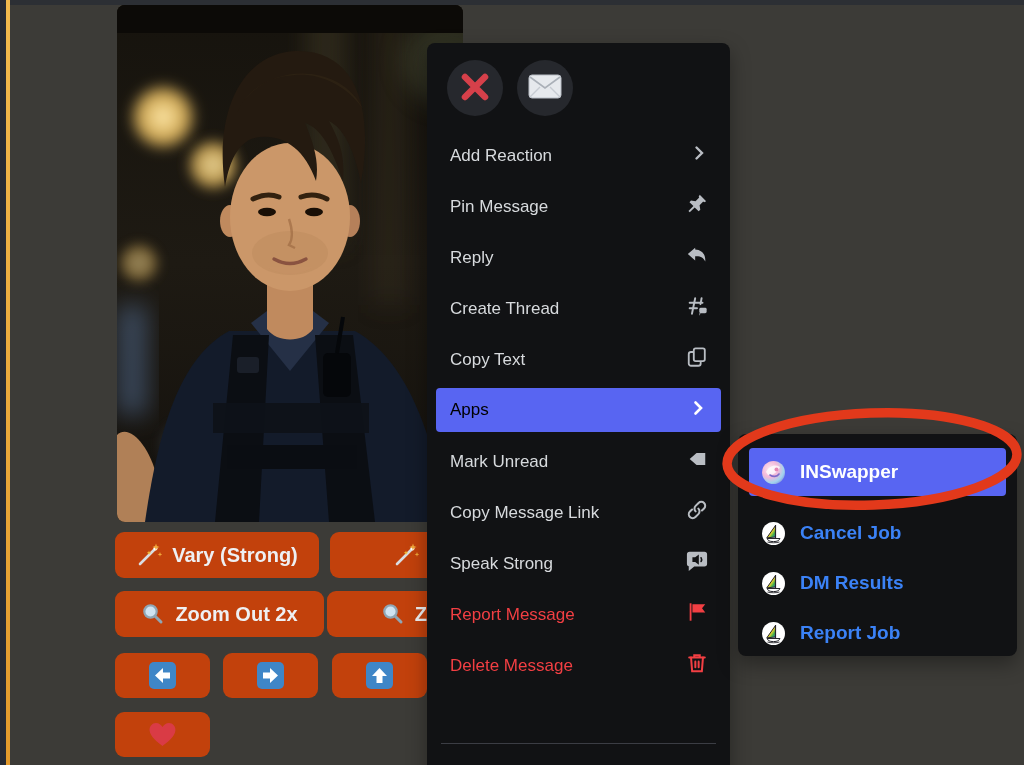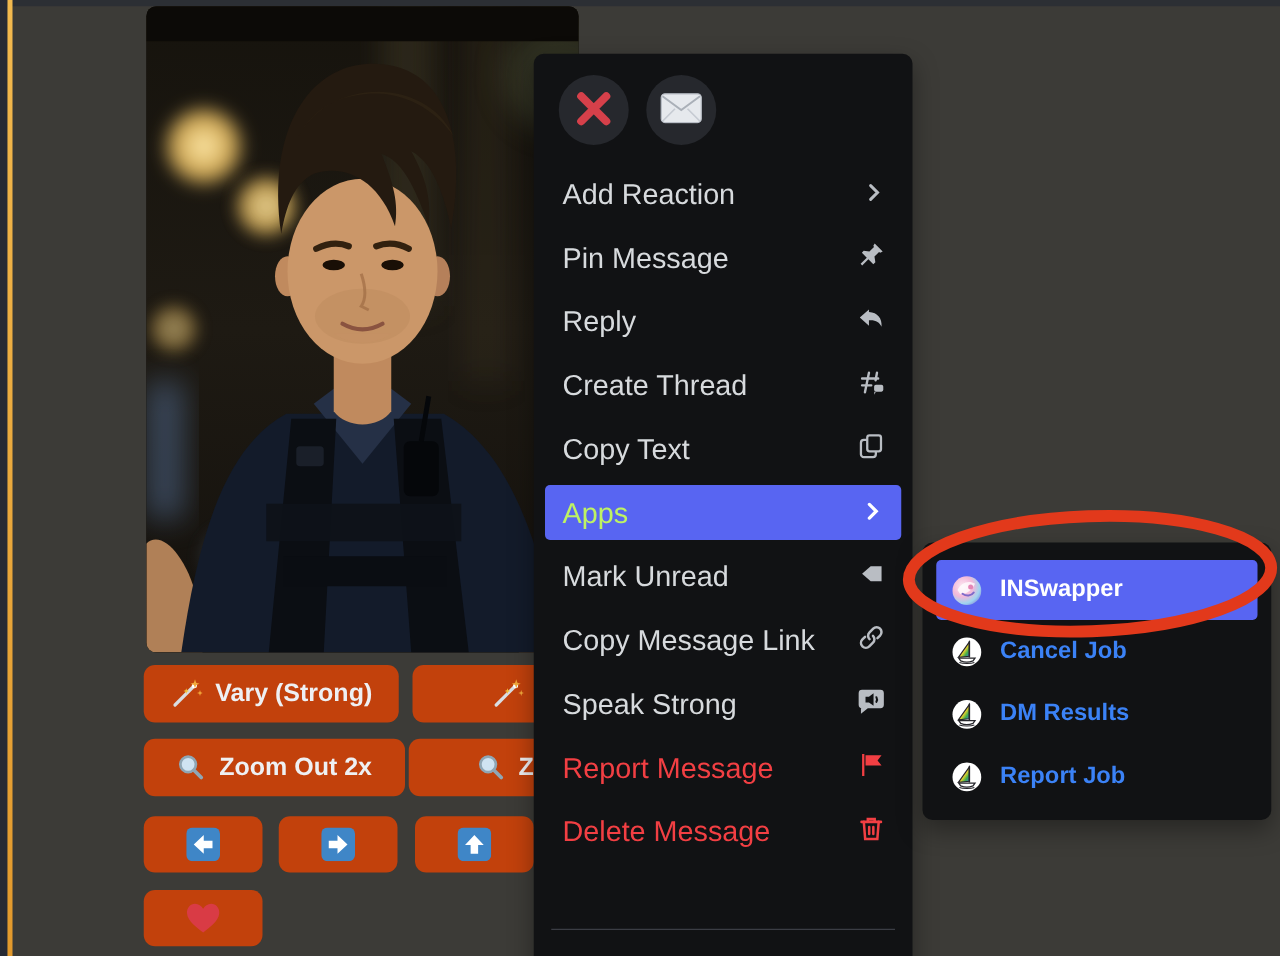--- a/index.html
+++ b/index.html
@@ -20,34 +20,34 @@
     font-family:"Liberation Sans",sans-serif;font-size:20px;font-weight:700;z-index:2;cursor:pointer;}
   .btn .icon{display:flex;align-items:center;}
   
   .context-menu{position:absolute;left:427px;top:43px;width:303px;height:735px;
     background:#111214;border-radius:8px;z-index:5;box-shadow:0 8px 20px rgba(0,0,0,.35);}
   .quick-reactions{position:absolute;left:20px;top:17px;display:flex;gap:14px;}
   .qr{width:56px;height:56px;border-radius:50%;background:#26282d;border:none;cursor:pointer;
     display:flex;align-items:center;justify-content:center;padding:0;}
   .menu-list{position:absolute;left:0;top:87px;right:0;margin:0;padding:0;list-style:none;}
   .mi{height:51px;display:flex;align-items:center;justify-content:space-between;
-    padding:0 22px 0 23px;color:#d7dadd;font-size:23px;font-weight:400;cursor:pointer;}
+    padding:0 22px 0 23px;color:#d7dadd;font-size:17px;font-weight:400;cursor:pointer;}
   .mi .mi-right{display:flex;align-items:center;gap:9px;color:#b9bdc3;}
   .mi.danger{color:#f23f43;}
   .mi.danger .mi-right{color:#f23f43;}
   .mi.apps{height:44px;margin:3px 9px 4px;padding:0 14px;border-radius:4px;
-    background:#5865F2;color:#bef264;}
+    background:#5865F2;color:#000000;}
   .mi.apps .mi-right{color:#ffffff;}
   .divider{position:absolute;left:14px;right:14px;top:700px;border-top:1px solid #3b3d44;}
   
   .submenu{position:absolute;left:738px;top:434px;width:279px;height:222px;background:#111214;
     border-radius:8px;z-index:6;box-shadow:0 8px 20px rgba(0,0,0,.35);padding:14px 11px 10px;}
   .smi{display:flex;align-items:center;gap:14px;height:50px;padding:0 12px;border-radius:4px;
     color:#3b82f6;font-size:19px;font-weight:700;cursor:pointer;}
-  .smi.highlighted{height:48px;background:#5865F2;color:#ffffff;font-weight:700;margin-bottom:0;}
+  .smi.highlighted{height:48px;background:#5865F2;color:#ffffff;font-weight:700;margin-bottom:12px;}
   .avatar{width:25px;height:25px;flex:0 0 25px;display:flex;}
   
   .annotation{position:absolute;left:0;top:0;z-index:10;pointer-events:none;}
 </style>
 </head>
 <body>
 
 <div class="screen">
 
   <div class="top-strip"></div>

